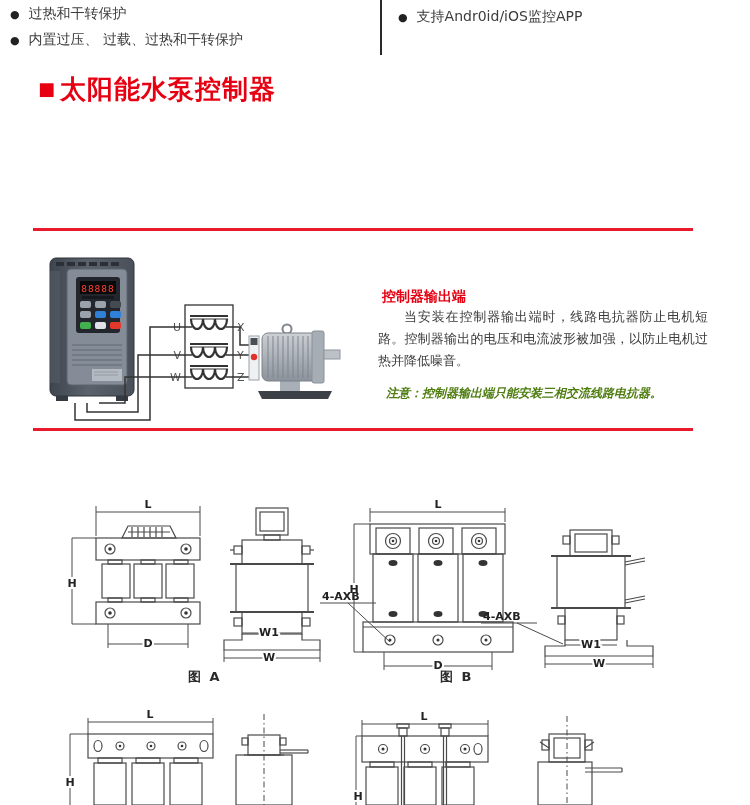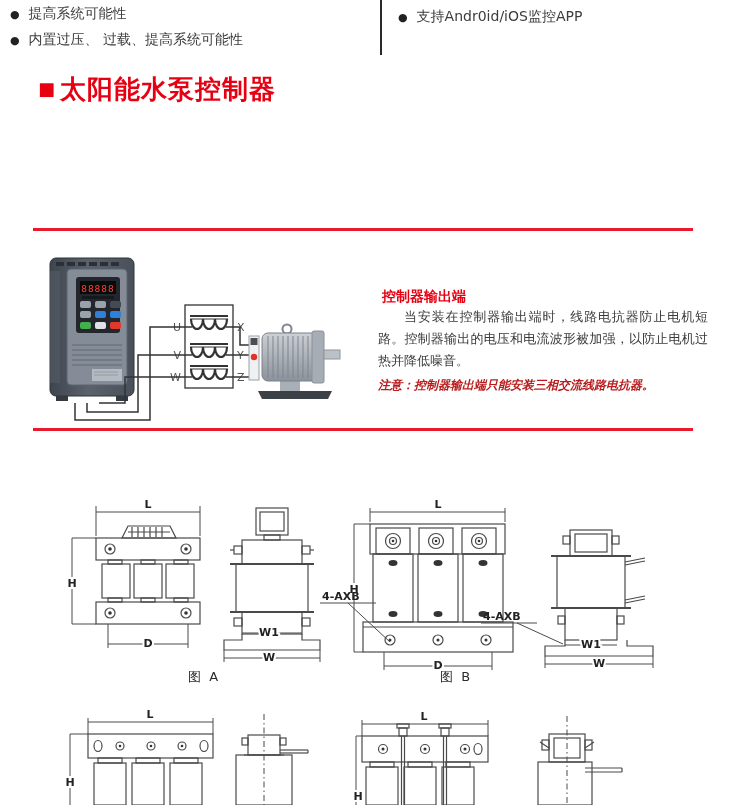--- a/index.html
+++ b/index.html
@@ -26,53 +26,53 @@
 
   .rule{position:absolute;left:33px;width:660px;height:3px;background:#e81a2c;}
   .rule1{top:228px;}
   .rule2{top:428px;}
 
   
   .out-title{position:absolute;left:378px;top:284px;margin:4px;font-size:14px;
              font-weight:bold;color:#e60012;}
   .out-desc{position:absolute;left:378px;top:306px;width:330px;margin:0;font-size:13px;
             color:#3a3a3a;line-height:22px;text-indent:2em;text-align:justify;font-family:Liberation Serif, serif;}
-  .out-note{position:absolute;left:378px;top:377px;margin:0;font-size:12px;
-            font-weight:bold;font-style:italic;color:#b91c1c;}
+  .out-note{position:absolute;left:378px;top:377px;margin:8px;font-size:12px;
+            font-weight:bold;font-style:italic;color:#4d7c0f;}
 
   
   .tech{position:absolute;}
   .tech line,.tech rect,.tech path,.tech ellipse,.tech circle,.tech polygon{
         stroke:#4a4a4a;stroke-width:1.2;fill:none;}
   .tech .dim{stroke-width:1;}
   .tech .thk{stroke-width:2;}
   .tech .blk{fill:#333;stroke:none;}
   .tech text{fill:#222;font-family:"DejaVu Sans",sans-serif;font-size:11px;
              font-weight:bold;stroke:none;}
   .tech .halo{paint-order:stroke;stroke:#ffffff;stroke-width:4px;}
   .tech .cl{stroke-dasharray:6 3 1.5 3;stroke-width:1;}
 
-  .cap{position:absolute;font-size:13px;font-weight:normal;color:#2b2b2b;letter-spacing:2px;}
+  .cap{position:absolute;font-size:13px;font-weight:bold;color:#2b2b2b;letter-spacing:2px;}
   .capA{left:188px;top:668px;}
   .capB{left:440px;top:668px;}
 
   .wiring-label{fill:#555;font-family:"DejaVu Sans",sans-serif;font-size:11px;}
 </style>
 </head>
 <body>
 
 <div class="page">
 
   <div class="feat f1">
     <span class="dot">●</span>
-    <span>提高系统可能性</span>
+    <span>过热和干转保护</span>
   </div>
   <div class="feat f2">
     <span class="dot">●</span>
-    <span>内置过压、 过载、提高系统可能性</span>
+    <span>内置过压、 过载、过热和干转保护</span>
   </div>
   <div class="divider"></div>
   <div class="feat f3">
     <span class="dot">●</span>
     <span>支持Andr0id/iOS监控APP</span>
   </div>
 
   <h1 class="heading">
     <span class="marker">■</span><span>太阳能水泵控制器</span>
   </h1>

